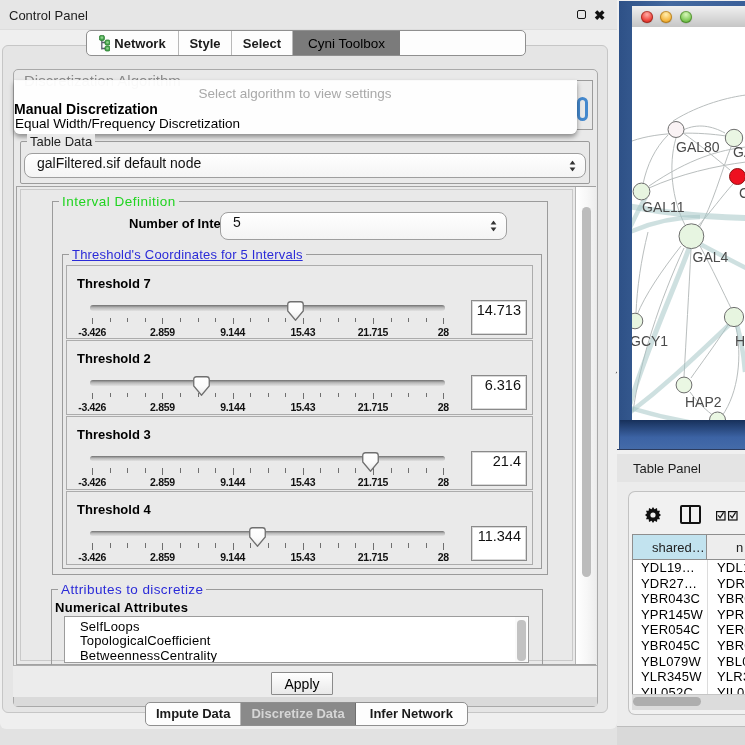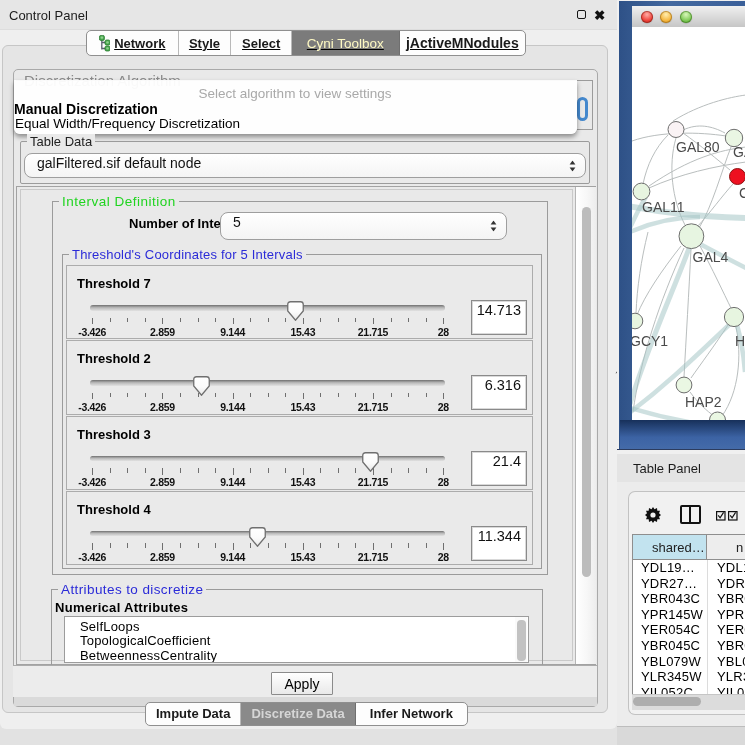--- a/index.html
+++ b/index.html
@@ -9,54 +9,53 @@
   .grp{position:absolute;border:1px solid #9b9b9b;}
   .grptitle{position:absolute;top:-8.5px;left:6px;background:#e9e9e9;padding:0 3px;font-size:13px;line-height:15px;}
   .combo{position:absolute;background:linear-gradient(#ffffff,#f4f4f4);border:1px solid #9e9e9e;border-radius:8px;
          font-size:14px;color:#111;}
   .combo .txt{position:absolute;left:12px;top:0.5px;line-height:16px;}
   .arrows{position:absolute;right:9px;top:50%;transform:translateY(-50%);width:7px;height:11px;}
   .seg{display:flex;position:absolute;background:#fdfdfd;border:1px solid #8f8f8f;border-radius:5px;overflow:hidden;}
   .seg .s{display:flex;align-items:center;justify-content:center;font-size:13px;font-weight:bold;color:#1a1a1a;
           border-right:1px solid #b9b9b9;white-space:nowrap;}
   .seg .s:last-child{border-right:none;}
-  .seg .sel{background:#7b7b7b;color:#fef9c3;border-right-color:#6f6f6f;}
+  .seg .sel{background:#7b7b7b;color:#000000;border-right-color:#6f6f6f;}
   .vbox{position:absolute;background:#fff;border:1px solid #8a8a8a;box-shadow:inset 0 0 0 1px #d9d9d9;
         font-size:14.5px;color:#111;text-align:right;}
   .vbox span{position:absolute;right:5px;top:3px;line-height:13px;}
 </style>
 </head>
 <body>
 
 <div class="abs" id="leftwin" style="left:0;top:0;width:617px;height:729px;background:#efefef;border-radius:0 0 6px 6px;"></div>
 
 <div class="abs" style="left:0;top:0;width:617px;height:29px;background:#e6e6e6;border-bottom:1px solid #dddddd;"></div>
 <div class="abs" style="left:9px;top:8px;font-size:13px;color:#1c1c1c;">Control Panel</div>
 <div class="abs" style="left:577px;top:10px;width:7px;height:7px;border:1.7px solid #161616;border-radius:2px;"></div>
 <div class="abs" style="left:594px;top:7px;font-size:13.5px;font-weight:bold;color:#111;">✖</div>
 
 <div class="abs" style="left:2px;top:45px;width:606px;height:668px;background:#e5e5e5;border:1px solid #c6c6c6;border-radius:6px;box-sizing:border-box;"></div>
 
 <div class="abs" style="left:13px;top:69px;width:585px;height:638px;background:#e9e9e9;border:1px solid #a9a9a9;border-radius:5px;box-sizing:border-box;"></div>
 
-<div class="seg" style="left:86px;top:30px;width:438px;height:24px;text-decoration:underline;">
+<div class="seg" style="left:86px;top:30px;width:438px;height:24px;">
   <div class="s" style="width:91px;">
     <svg width="11" height="17" viewBox="0 0 11 17" style="margin-right:4px;">
       <path d="M2.8 5 V14.5 M2.8 7.5 H6.5 M2.8 13.5 H6.5" fill="none" stroke="#5a5f6e" stroke-width="1.3"></path>
       <rect x="0.4" y="0.4" width="5" height="5" rx="1.5" fill="#4aa84f" stroke="#277a2e" stroke-width="0.8"></rect>
       <rect x="6" y="5" width="5" height="5" rx="1.5" fill="#4aa84f" stroke="#277a2e" stroke-width="0.8"></rect>
       <rect x="6" y="11" width="5" height="5" rx="1.5" fill="#4aa84f" stroke="#277a2e" stroke-width="0.8"></rect>
       <rect x="1.6" y="1.6" width="2.6" height="2.2" rx="1" fill="#8fd08f"></rect>
       <rect x="7.2" y="6.2" width="2.6" height="2.2" rx="1" fill="#8fd08f"></rect>
       <rect x="7.2" y="12.2" width="2.6" height="2.2" rx="1" fill="#8fd08f"></rect>
     </svg>Network</div>
   <div class="s" style="width:52px;">Style</div>
   <div class="s" style="width:60px;">Select</div>
   <div class="s sel" style="width:107px;font-size:13.5px;font-weight:normal;">Cyni Toolbox</div>
-  <div class="s" style="width:126px;font-size:14px;">jActiveMNodules</div>
 </div>
 
 <div class="abs" style="left:16px;top:80px;width:576px;height:1px;background:#9b9b9b;"></div>
 <div class="abs" style="left:592px;top:80px;width:1px;height:50px;background:#9b9b9b;"></div>
 <div class="abs" style="left:577px;top:129px;width:16px;height:1px;background:#9b9b9b;"></div>
 <div class="abs" style="left:24px;top:72px;font-size:15px;color:#8a8a8a;">Discretization Algorithm</div>
 
 <div class="abs" style="left:577px;top:97px;width:5px;height:18px;background:#e8e8e8;border:3px solid #4488cd;border-radius:5.5px;"></div>
 
 <div class="abs" style="left:14px;top:80px;width:563px;height:54px;background:rgba(255,255,255,0.95);border-radius:0 0 6px 6px;box-shadow:0 3px 5px rgba(0,0,0,0.4);"></div>
@@ -87,21 +86,21 @@
 <div class="abs" style="left:85px;top:216px;font-size:13px;font-weight:bold;color:#000;margin-left:44px;">Number of Intervals</div>
 <div class="combo" style="left:220px;top:212px;width:285px;height:26px;">
   <span class="txt">5</span>
   <svg class="arrows" viewBox="0 0 9 14">
       <path d="M4.5 0 L8.2 5 H0.8 Z" fill="#333"></path>
       <path d="M4.5 14 L8.2 9 H0.8 Z" fill="#333"></path>
     </svg>
 </div>
 
 <div class="grp" style="left:62px;top:254px;width:478px;height:313px;">
-  <div class="grptitle" style="color:#2b2bd8;font-size:13px;letter-spacing:0.2px;">Threshold's Coordinates for 5 Intervals</div>
+  <div class="grptitle" style="color:#2b2bd8;font-size:13px;letter-spacing:0.2px;text-decoration:underline;">Threshold's Coordinates for 5 Intervals</div>
 </div>
 
 <div id="thr">
     <div class="abs" style="left:66px;top:265.0px;width:467px;height:74.3px;border:1px solid #acacac;box-sizing:border-box;background:#eaeaea;">
       <div style="position:absolute;left:10px;top:10px;font-size:13px;font-weight:bold;color:#000;">Threshold 7</div>
       <div style="position:absolute;left:23px;top:39px;width:355px;height:5.5px;background:linear-gradient(#6f6f6f,#b9b9b9 45%,#e2e2e2);border-radius:3px;"></div>
       <div style="position:absolute;left:25.2px;top:51.5px;width:1px;height:6.5px;background:#6f6f6f;"></div>
       <div style="position:absolute;left:42.8px;top:51.5px;width:1px;height:4.5px;background:#6f6f6f;"></div>
       <div style="position:absolute;left:60.3px;top:51.5px;width:1px;height:4.5px;background:#6f6f6f;"></div>
       <div style="position:absolute;left:77.9px;top:51.5px;width:1px;height:4.5px;background:#6f6f6f;"></div>

